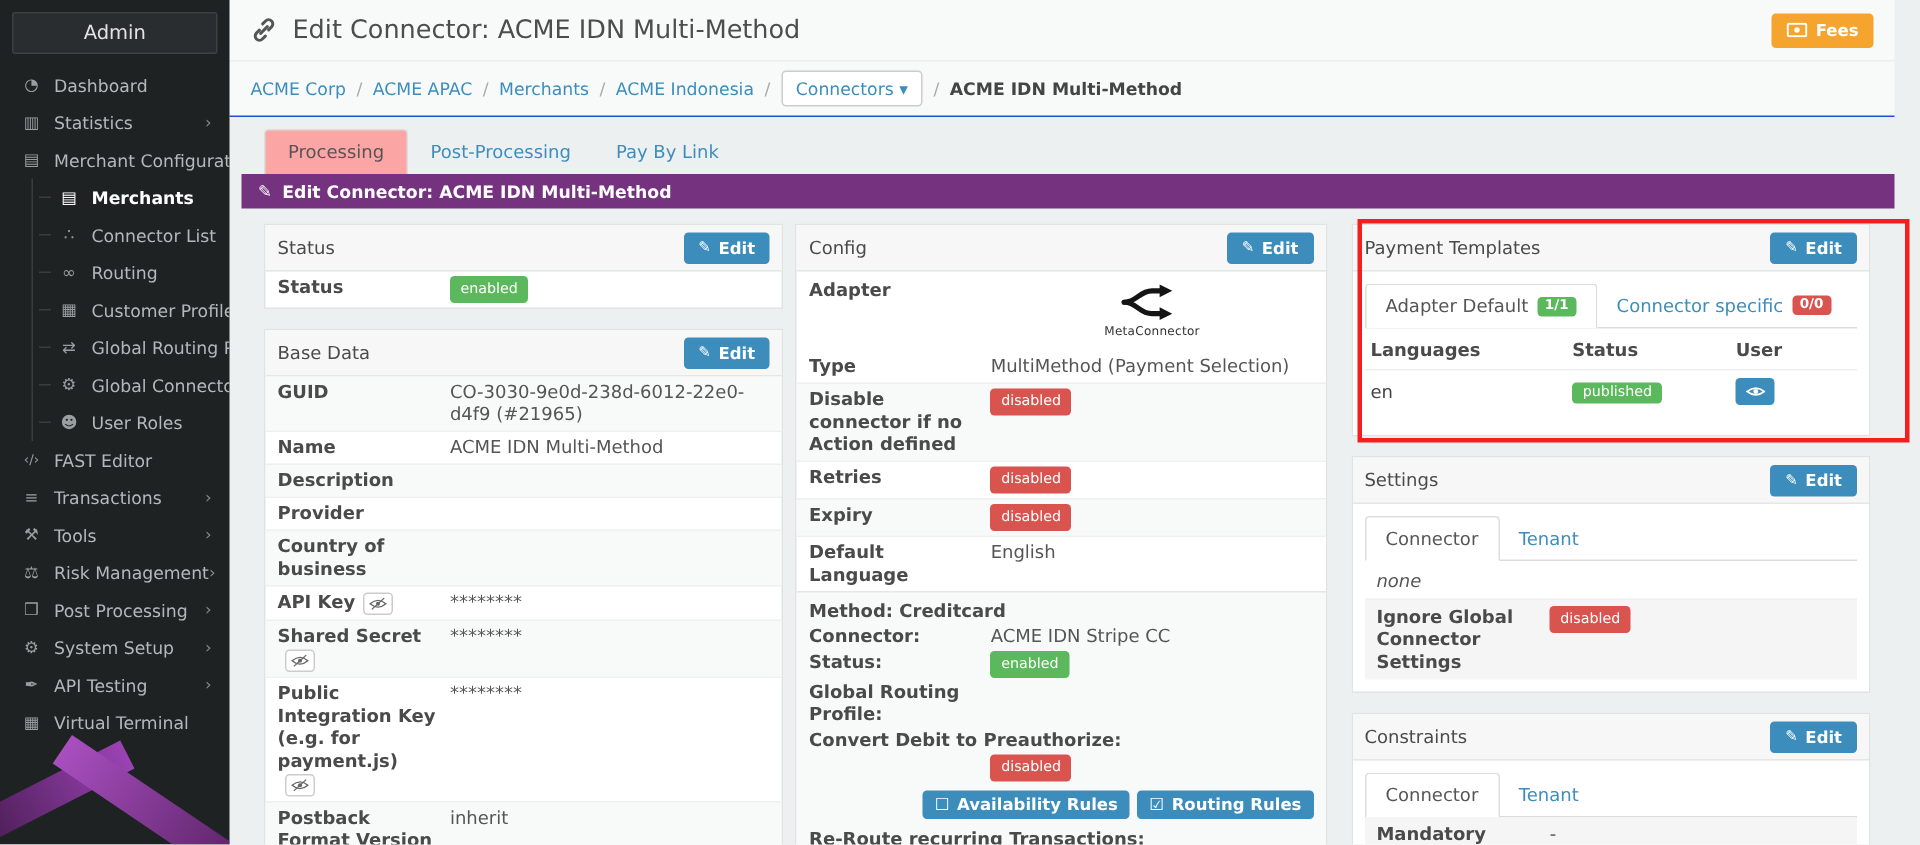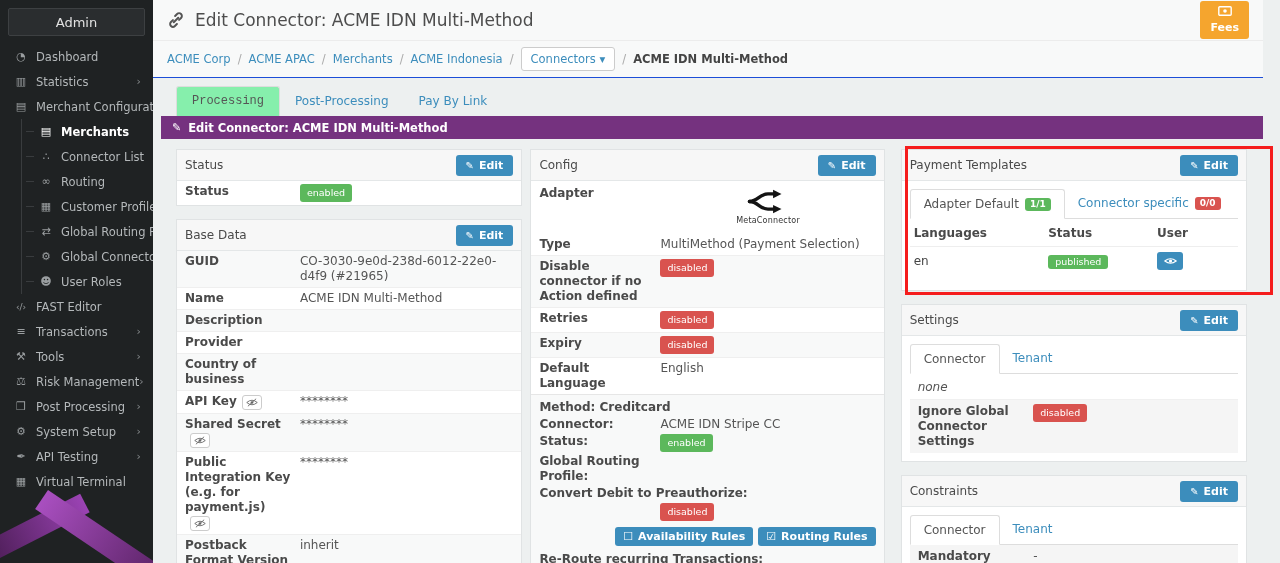--- a/index.html
+++ b/index.html
@@ -19,30 +19,30 @@
   .sitem.active { color:#fff; font-weight:bold; }
   .sitem.active .sicon { color:#fff; }
   .side-art { position:absolute; left:0; bottom:0; width:153px; height:75px; overflow:hidden; pointer-events:none; }
   .band1 { position:absolute; left:-38px; top:34px; width:130px; height:21px; background:linear-gradient(90deg,#3c1643,#9b43b4); transform:rotate(-27deg); }
   .band2 { position:absolute; left:48px; top:2px; width:150px; height:23px; background:linear-gradient(90deg,#a94fc0,#55205f); transform:rotate(34deg); transform-origin:left top; }
 
   
   .main { position:absolute; left:153px; top:0; width:1110px; height:563px; }
   .topbar { height:41px; background:#f8f9f9; border-bottom:1px solid #ececec; display:flex; align-items:center; padding:0 14px; }
   .page-title { font-size:17px; color:#4d4d4d; display:flex; align-items:center; gap:10px; }
-  .btn-fees { margin-left:auto; background:#f5a52e; color:#fff; border:none; border-radius:3px; font-size:11px; font-weight:bold; padding:5px 10px; display:flex; align-items:center; gap:5px; cursor:pointer; font-family:inherit;flex-direction:column; }
+  .btn-fees { margin-left:auto; background:#f5a52e; color:#fff; border:none; border-radius:3px; font-size:11px; font-weight:bold; padding:5px 10px; display:flex; align-items:center; gap:5px; cursor:pointer; font-family:inherit; }
   .crumbbar { height:37px; background:#f8f9f9; display:flex; align-items:center; padding:0 14px; font-size:11.5px; color:#999; border-bottom:1px solid #1d4ed8; }
   .crumbbar a { color:#3c8dbc; text-decoration:none; cursor:pointer; }
   .crumb-sep { margin:0 7px; color:#aaa; }
   .btn-connectors { background:#fff; border:1px solid #ccc; border-radius:3px; color:#3c8dbc; font-size:11.5px; padding:4px 9px; cursor:pointer; font-family:inherit; }
   .crumb-current { color:#444; font-weight:bold; }
 
   .tabs { display:flex; margin:8px 0 0 23px; align-items:flex-end; }
   .tab { padding:7px 15px 8px; font-size:12px; color:#3c8dbc; cursor:pointer; }
-  .tab.active { background:#86efac; border:1px solid #ddd; border-bottom:none; border-radius:3px 3px 0 0; color:#555; cursor:default;font-family:Liberation Mono, monospace; }
+  .tab.active { background:#fca5a5; border:1px solid #ddd; border-bottom:none; border-radius:3px 3px 0 0; color:#555; cursor:default; }
 
   .banner { margin-left:8px; height:23px; background:#75327f; color:#fff; display:flex; align-items:center; gap:7px; padding:0 11px; font-size:11.5px; font-weight:bold; }
   .banner .bicon { font-size:11px; }
 
   
   .cols { display:flex; padding:10px 16px 0 23px; align-items:flex-start; }
   .col1 { width:352px; }
   .col2 { width:360px; margin-left:8px; }
   .col3 { width:352px; margin-left:16px; }
   .panel { background:#fff; border:1px solid #e0e3e4; margin-bottom:13px; }
@@ -74,21 +74,21 @@
   .mrow { display:flex; padding:1px 8px; line-height:15px; }
   .mrow .flabel { width:36%; }
   .mblock { padding:1px 8px; line-height:15px; }
   .mblock .flabel { width:auto; display:block; }
   .mbadge-line { margin-left:36%; padding:2px 0 1px; }
   .rules-row { display:flex; justify-content:flex-end; gap:5px; padding:4px 8px 5px; }
   .btn-rule { background:#3c8dbc; color:#fff; border:none; border-radius:3px; font-size:11px; font-weight:bold; padding:3px 8px; display:flex; gap:5px; align-items:center; cursor:pointer; font-family:inherit; }
 
   
   .pbody { padding:8px; }
-  .inner-tabs { display:flex; border-bottom:1px solid #ddd; align-items:flex-start; }
+  .inner-tabs { display:flex; border-bottom:1px solid #ddd; align-items:center; }
   .itab { padding:7px 13px; font-size:12px; color:#3c8dbc; cursor:pointer; display:flex; gap:6px; align-items:center; }
   .itab.active { background:#fff; border:1px solid #ddd; border-bottom:1px solid #fff; margin-bottom:-1px; border-radius:3px 3px 0 0; color:#555; cursor:default; }
   .tbadge { display:inline-block; padding:1px 5px 2px; border-radius:3px; color:#fff; font-size:9px; font-weight:bold; }
 
   .pt-thead { display:flex; font-weight:bold; color:#4a4a4a; padding:7px 4px 6px; border-bottom:1px solid #eee; }
   .pt-row { display:flex; align-items:center; padding:5px 4px 12px; }
   .ptc1 { width:42%; } .ptc2 { width:34%; } .ptc3 { flex:1; }
   .btn-eye { background:#3c8dbc; border:none; border-radius:3px; width:26px; height:18px; display:flex; align-items:center; justify-content:center; cursor:pointer; }
 
   .srow { display:flex; align-items:flex-start; padding:4px 8px; line-height:15px; border-top:1px solid #f0f0f0; }

